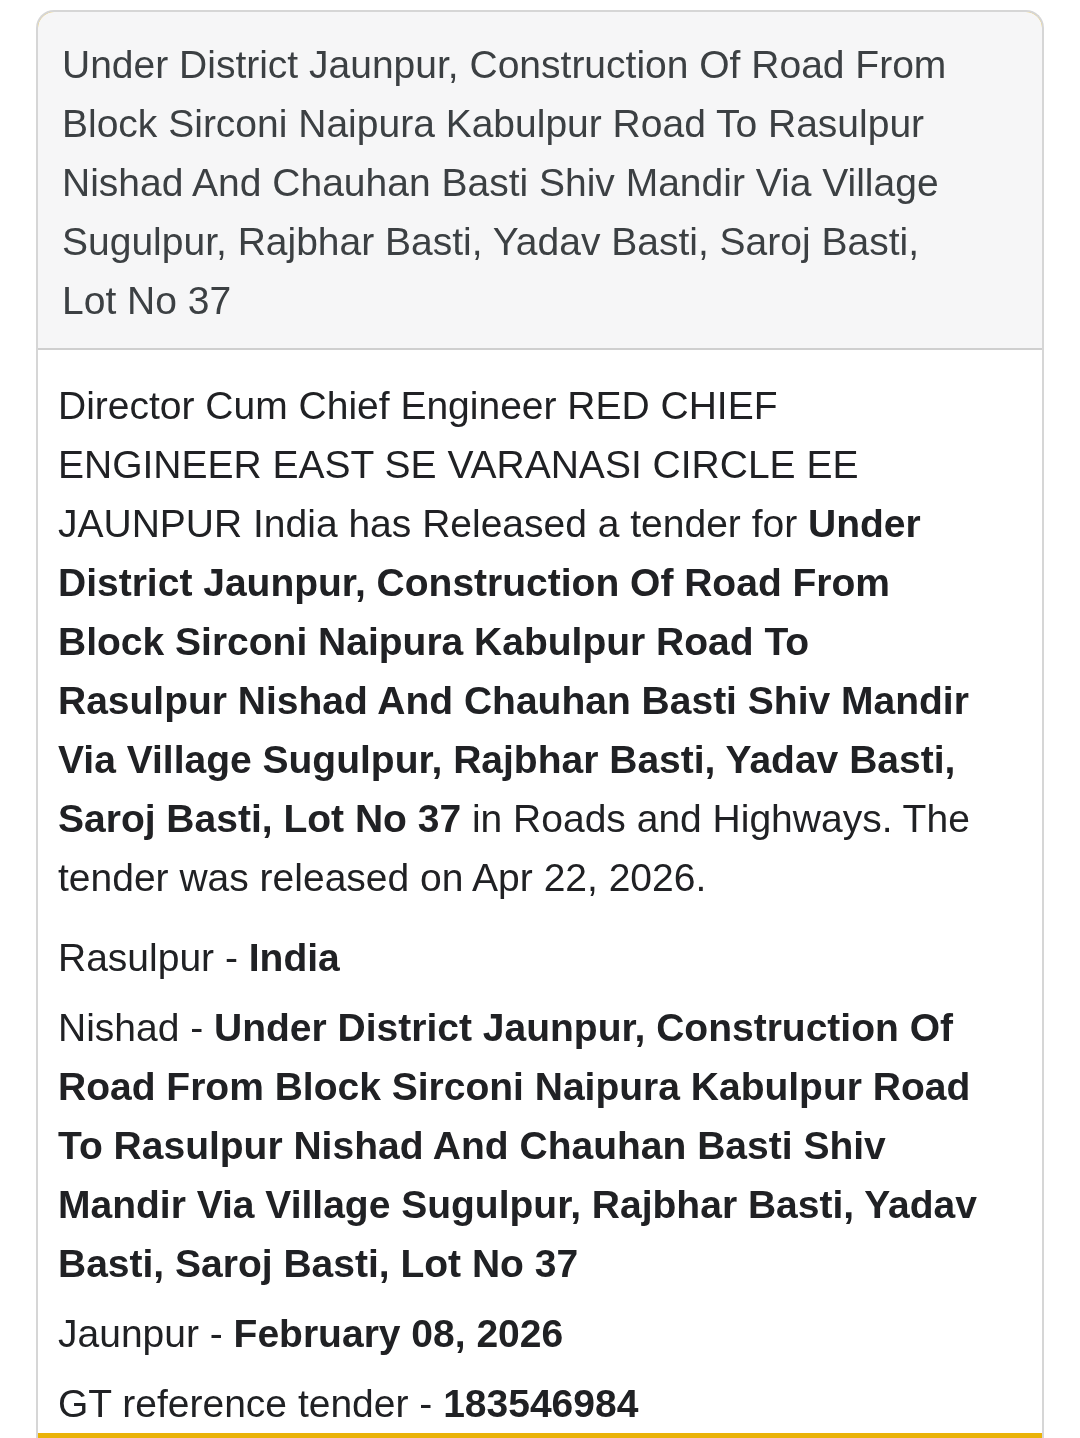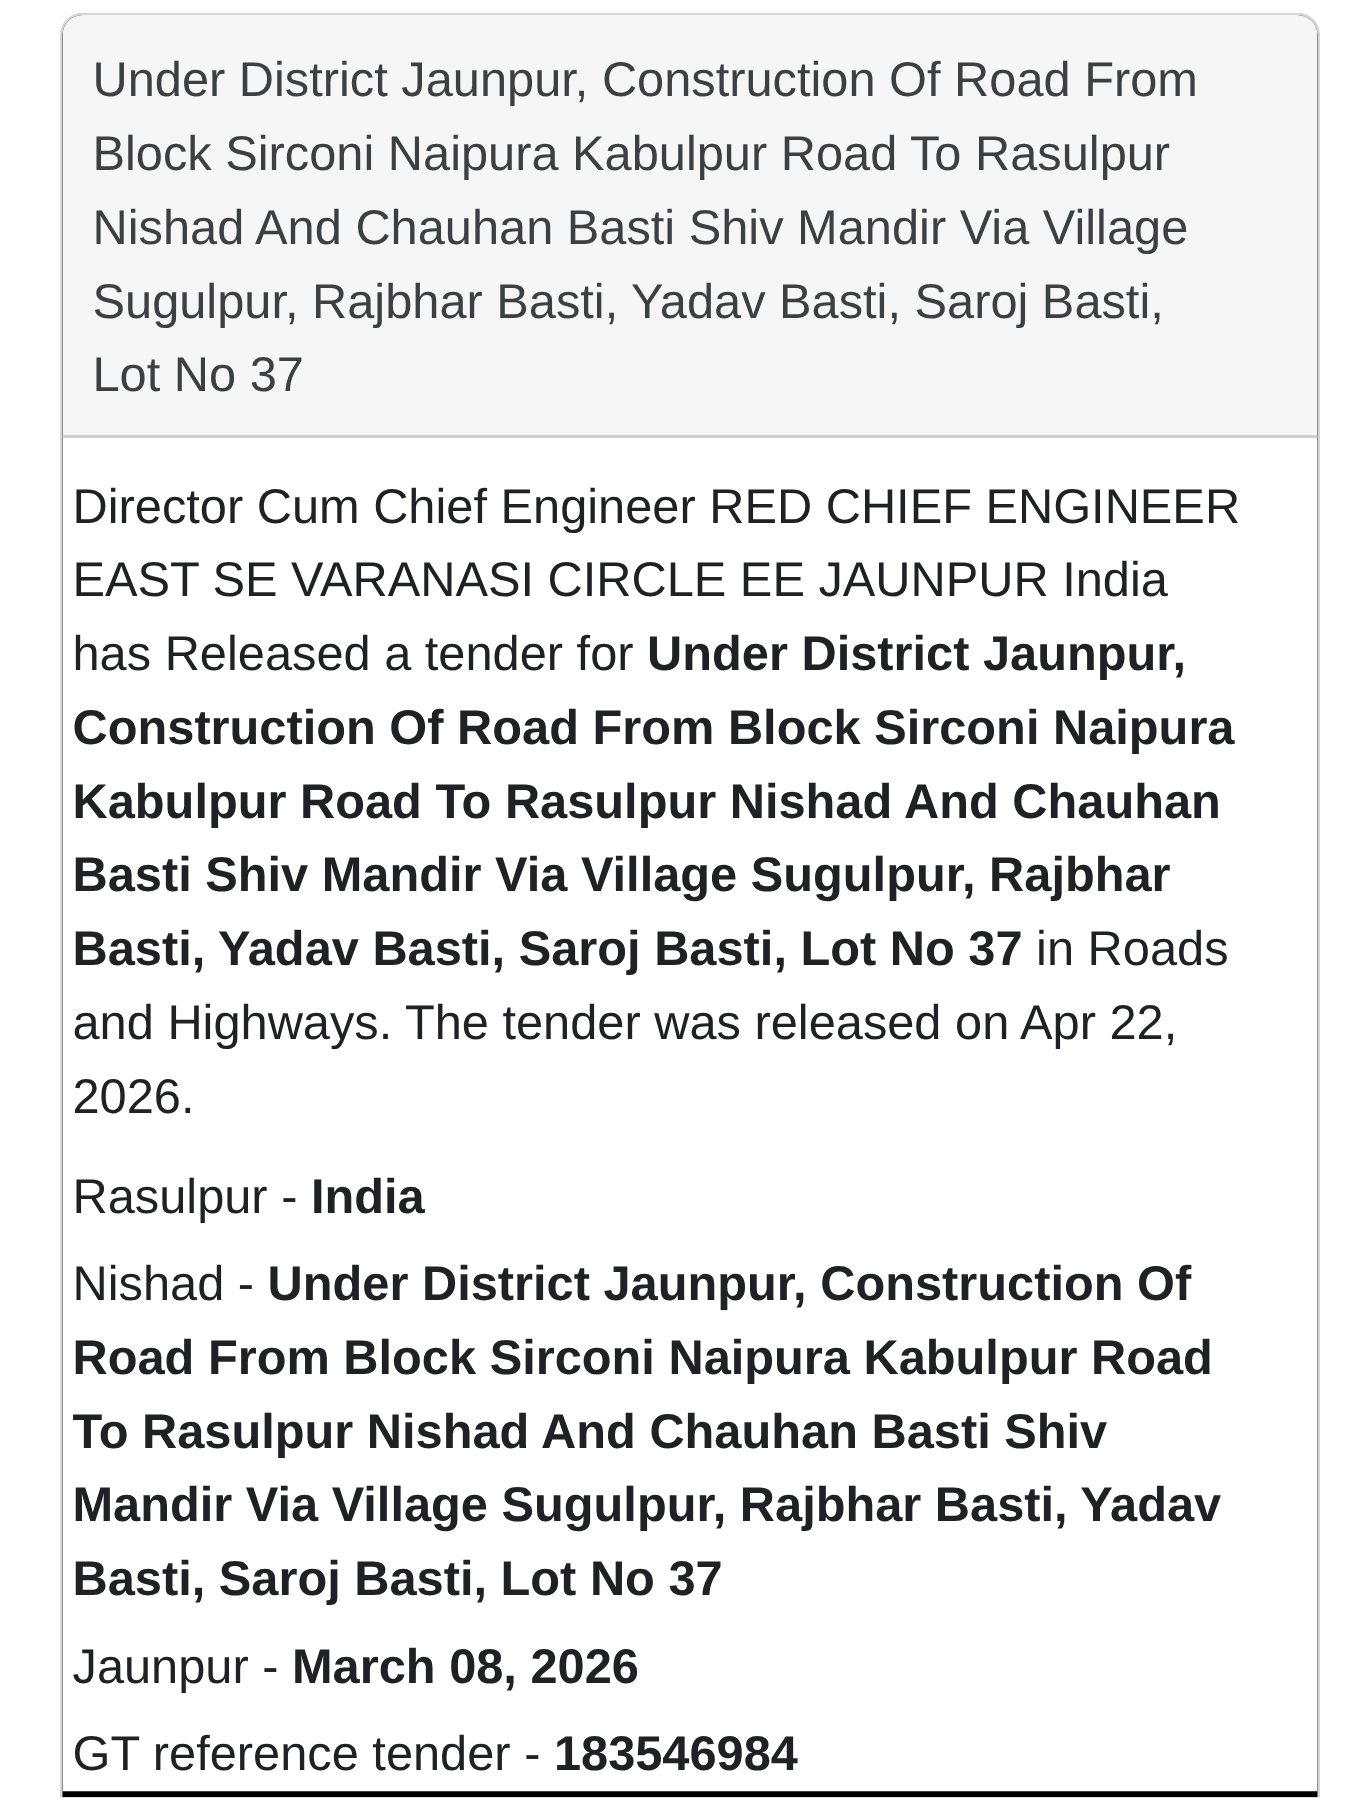--- a/index.html
+++ b/index.html
@@ -19,38 +19,37 @@
     position: absolute;
     left: 36px;
     top: 10px;
     width: 1008px;
     height: 1428px;
     box-sizing: border-box;
     border: 2px solid #d6d6d6;
     border-bottom: none;
     border-radius: 18px 18px 0 0;
     overflow: hidden;
-    background: #000000;
-    margin-left: 12px;
+    background: #eab308;
   }
   .card-header {
     background: #f6f6f7;
     padding: 23px 60px 18px 24px;
     border-bottom: 2px solid #cfcfcf;
   }
   .title {
     margin: 0;
     font-size: 39px;
     line-height: 59px;
     font-weight: 400;
     color: #3c4043;
   }
   .card-body {
     background: #ffffff;
-    padding: 26px 60px 0 8px;
+    padding: 26px 60px 0 20px;
   }
   .card-body p {
     margin: 0 0 11px 0;
     font-size: 39px;
     line-height: 59px;
     color: #202124;
     font-weight: 400;
   }
   .card-body p.lead {
     margin-bottom: 21px;
@@ -71,19 +70,19 @@
     </header>
 
     <div class="card-body">
 
       <p class="lead"><span>Director Cum Chief Engineer RED CHIEF ENGINEER EAST SE VARANASI CIRCLE EE JAUNPUR India has Released a tender for </span><strong>Under District Jaunpur, Construction Of Road From Block Sirconi Naipura Kabulpur Road To Rasulpur Nishad And Chauhan Basti Shiv Mandir Via Village Sugulpur, Rajbhar Basti, Yadav Basti, Saroj Basti, Lot No 37</strong><span> in Roads and Highways. The tender was released on Apr 22, 2026.</span></p>
 
       <p class="field"><span>Rasulpur - </span><strong>India</strong></p>
 
       <p class="field"><span>Nishad - </span><strong>Under District Jaunpur, Construction Of Road From Block Sirconi Naipura Kabulpur Road To Rasulpur Nishad And Chauhan Basti Shiv Mandir Via Village Sugulpur, Rajbhar Basti, Yadav Basti, Saroj Basti, Lot No 37</strong></p>
 
-      <p class="field"><span>Jaunpur - </span><strong>March 08, 2026</strong></p>
+      <p class="field"><span>Jaunpur - </span><strong>February 08, 2026</strong></p>
 
       <p class="field"><span>GT reference tender - </span><strong>183546984</strong></p>
 
     </div>
   </section>
 </div>
 
 </body></html>

